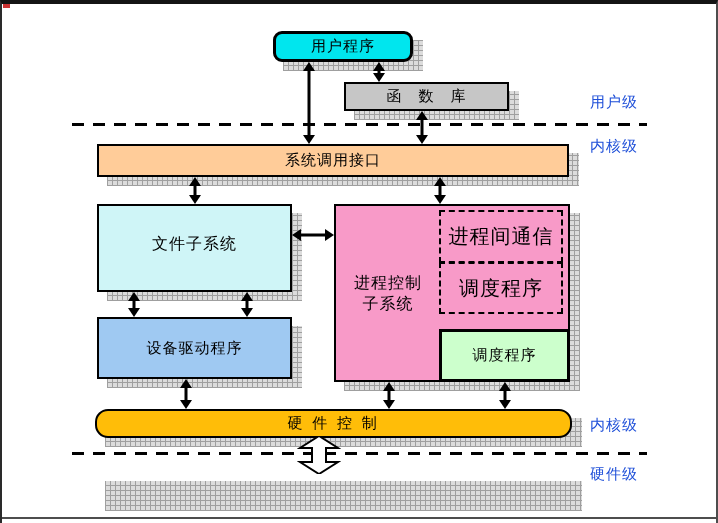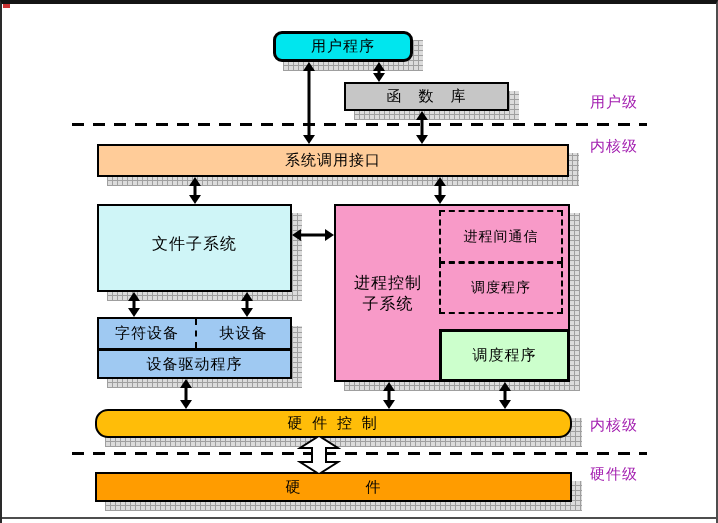--- a/index.html
+++ b/index.html
@@ -17,37 +17,37 @@
       repeating-linear-gradient(0deg,#9f9f9f 0 1px,transparent 1px 5px),
       repeating-linear-gradient(90deg,#9f9f9f 0 1px,transparent 1px 5px);
   }
   .box{
     position:absolute;z-index:2;border:2px solid #000;box-sizing:border-box;
     display:flex;align-items:center;justify-content:center;
     font-size:15px;color:#000;letter-spacing:1px;
   }
   .dashline{position:absolute;z-index:1;height:3px;
     background:repeating-linear-gradient(90deg,#000 0 12px,transparent 12px 21px);}
-  .lvl{position:absolute;z-index:2;width:72px;font-size:15px;color:#a21caf;letter-spacing:1px;}
+  .lvl{position:absolute;z-index:2;width:72px;font-size:15px;color:#1d4ed8;letter-spacing:1px;}
   
   .va{position:absolute;z-index:3;width:14px;}
   .va::before,.va::after{content:"";position:absolute;left:50%;transform:translateX(-50%);
     border-left:6px solid transparent;border-right:6px solid transparent;}
   .va::before{top:0;border-bottom:9px solid #000;}
   .va::after{bottom:0;border-top:9px solid #000;}
   .va .shaft{position:absolute;left:50%;top:6px;bottom:6px;width:3px;transform:translateX(-50%);background:#000;}
   
   .ha{position:absolute;z-index:3;height:14px;}
   .ha::before,.ha::after{content:"";position:absolute;top:50%;transform:translateY(-50%);
     border-top:6px solid transparent;border-bottom:6px solid transparent;}
   .ha::before{left:0;border-right:9px solid #000;}
   .ha::after{right:0;border-left:9px solid #000;}
   .ha .shaft{position:absolute;top:50%;left:6px;right:6px;height:3px;transform:translateY(-50%);background:#000;}
   .dashed-inner{position:absolute;border:2px dashed #000;box-sizing:border-box;z-index:3;
-    display:flex;align-items:center;justify-content:center;font-size:14px;letter-spacing:1px;}
+    display:flex;align-items:center;justify-content:center;font-size:20px;letter-spacing:1px;}
   .two-line{display:flex;flex-direction:column;align-items:center;line-height:21px;font-size:16px;}
   .hollow-arrow{position:absolute;z-index:4;}
 </style>
 </head>
 <body>
 
 <div class="canvas">
 
   <div class="red-mark"></div>
   <div class="frame-bottom"></div>
@@ -84,30 +84,25 @@
     <div class="two-line" style="width:104px;font-family:Liberation Serif, serif;">
       <span>进程控制</span>
       <span>子系统</span>
     </div>
     <div class="dashed-inner" style="left:103px;top:4px;width:124px;height:53px;">进程间通信</div>
     <div class="dashed-inner" style="left:103px;top:56px;width:124px;height:52px;">调度程序</div>
     <div class="box" style="left:103px;top:123px;width:131px;height:53px;background:#CCFFCC;border-width:3px;">调度程序</div>
   </div>
 
   <div class="box" style="left:95px;top:313px;width:195px;height:62px;background:#9FC9F2;flex-direction:column;align-items:stretch;justify-content:flex-start;padding:0;">
-    <div style="display:flex;height:29px;border-bottom:3px solid #000;">
-      <div style="width:96px;display:flex;align-items:center;justify-content:center;border-right:2px dashed #000;">字符设备</div>
-      <div style="flex:1;display:flex;align-items:center;justify-content:center;">块设备</div>
-    </div>
     <div style="flex:1;display:flex;align-items:center;justify-content:center;">设备驱动程序</div>
   </div>
 
   <div class="box" style="left:93px;top:405px;width:477px;height:29px;background:#FFBD08;letter-spacing:3px;border-radius:13px;">硬 件 控 制</div>
 
-  <div class="box" style="left:93px;top:468px;width:477px;height:30px;background:#FF9C00;">硬　　　　件</div>
 
   <div class="va" style="left:300px;top:58px;height:82px;">
       <div class="shaft"></div>
     </div>
   <div class="va" style="left:370px;top:58px;height:20px;">
       <div class="shaft"></div>
     </div>
   <div class="va" style="left:413px;top:107px;height:33px;">
       <div class="shaft"></div>
     </div>

